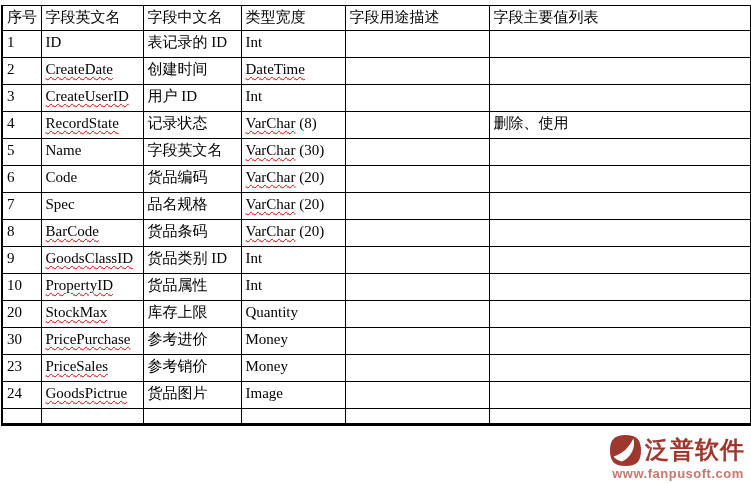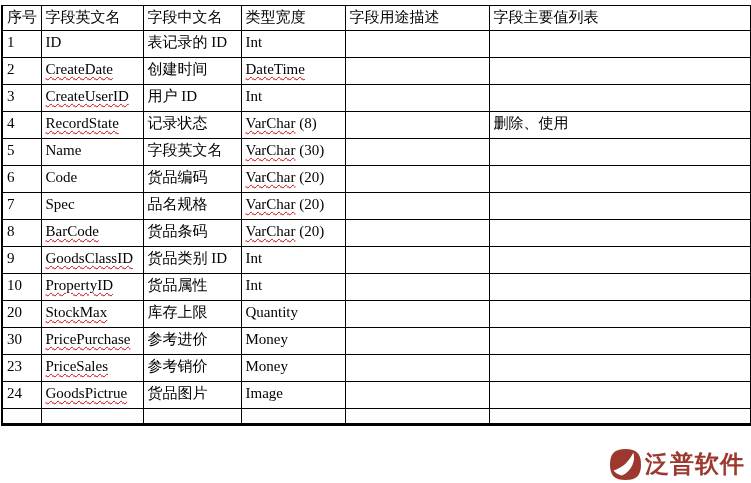--- a/index.html
+++ b/index.html
@@ -238,15 +238,16 @@
   </table>
 
   <div class="logo">
     <div class="logo-top">
       <svg width="33" height="33" viewBox="0 0 33 33" aria-hidden="true">
         <path d="M16.5 1 C27.5 1 32 5.5 32 16.5 C32 27.5 27.5 32 16.5 32 C5.5 32 1 27.5 1 16.5 C1 5.5 5.5 1 16.5 1 Z" fill="var(--logo-primary)"></path>
         <path d="M4.5 22.5 C12.5 20.5 20.5 13.5 24.3 4.5 C27 13 22.5 23 13 27.6 C9.6 26.9 6.4 25 4.5 22.5 Z" fill="#ffffff"></path>
       </svg>
       <span class="logo-name">泛普软件</span>
     </div>
+    <div class="logo-url">www.fanpusoft.com</div>
   </div>
 
 </div>
 
 </body></html>

